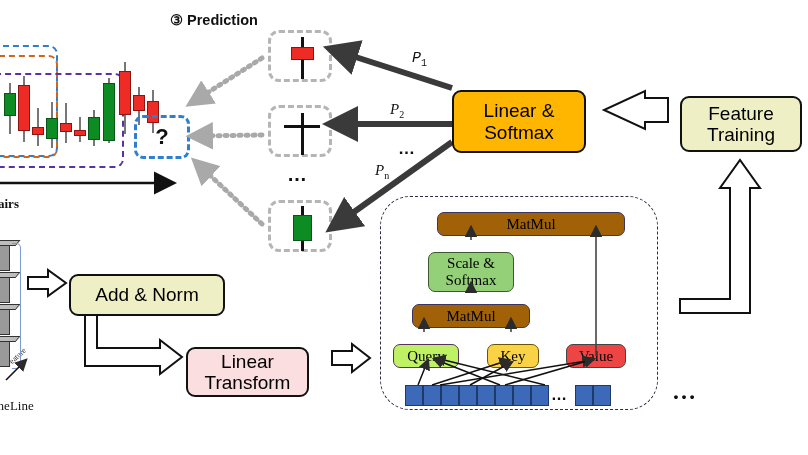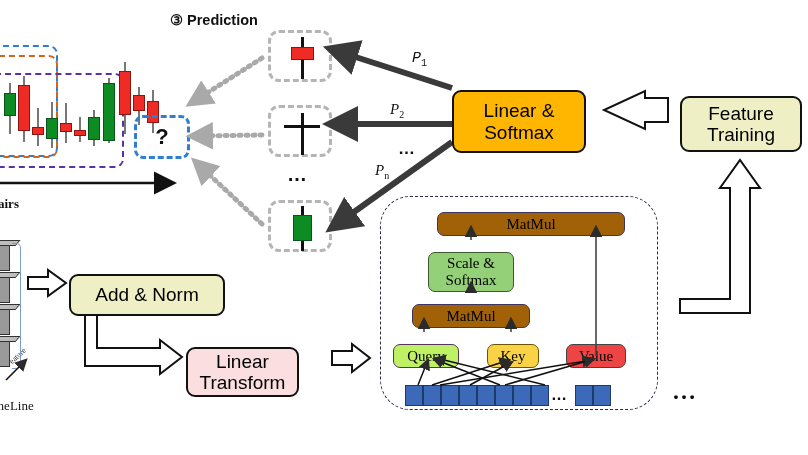--- a/index.html
+++ b/index.html
@@ -190,21 +190,21 @@
     <span>
       <span>Feature</span><br>
       <span>Training</span>
     </span>
   </div>
 
   <div class="box box-lg" id="add-norm" style="left:69px;top:262px;width:156px;height:42px;">
     <span>Add &amp; Norm</span>
   </div>
 
-  <div class="box box-lg" id="linear-transform" style="left:186px;top:335px;width:113px;height:50px;">
+  <div class="box box-lg" id="linear-transform" style="left:186px;top:335px;width:123px;height:50px;">
     <span>
       <span>Linear</span><br>
       <span>Transform</span>
     </span>
   </div>
 
   <svg class="ov">
 
     <path d="M668,98 L645,98 L645,91 L604,110 L645,129 L645,122 L668,122 Z" fill="#fff" stroke="#111" stroke-width="2"></path>
 

